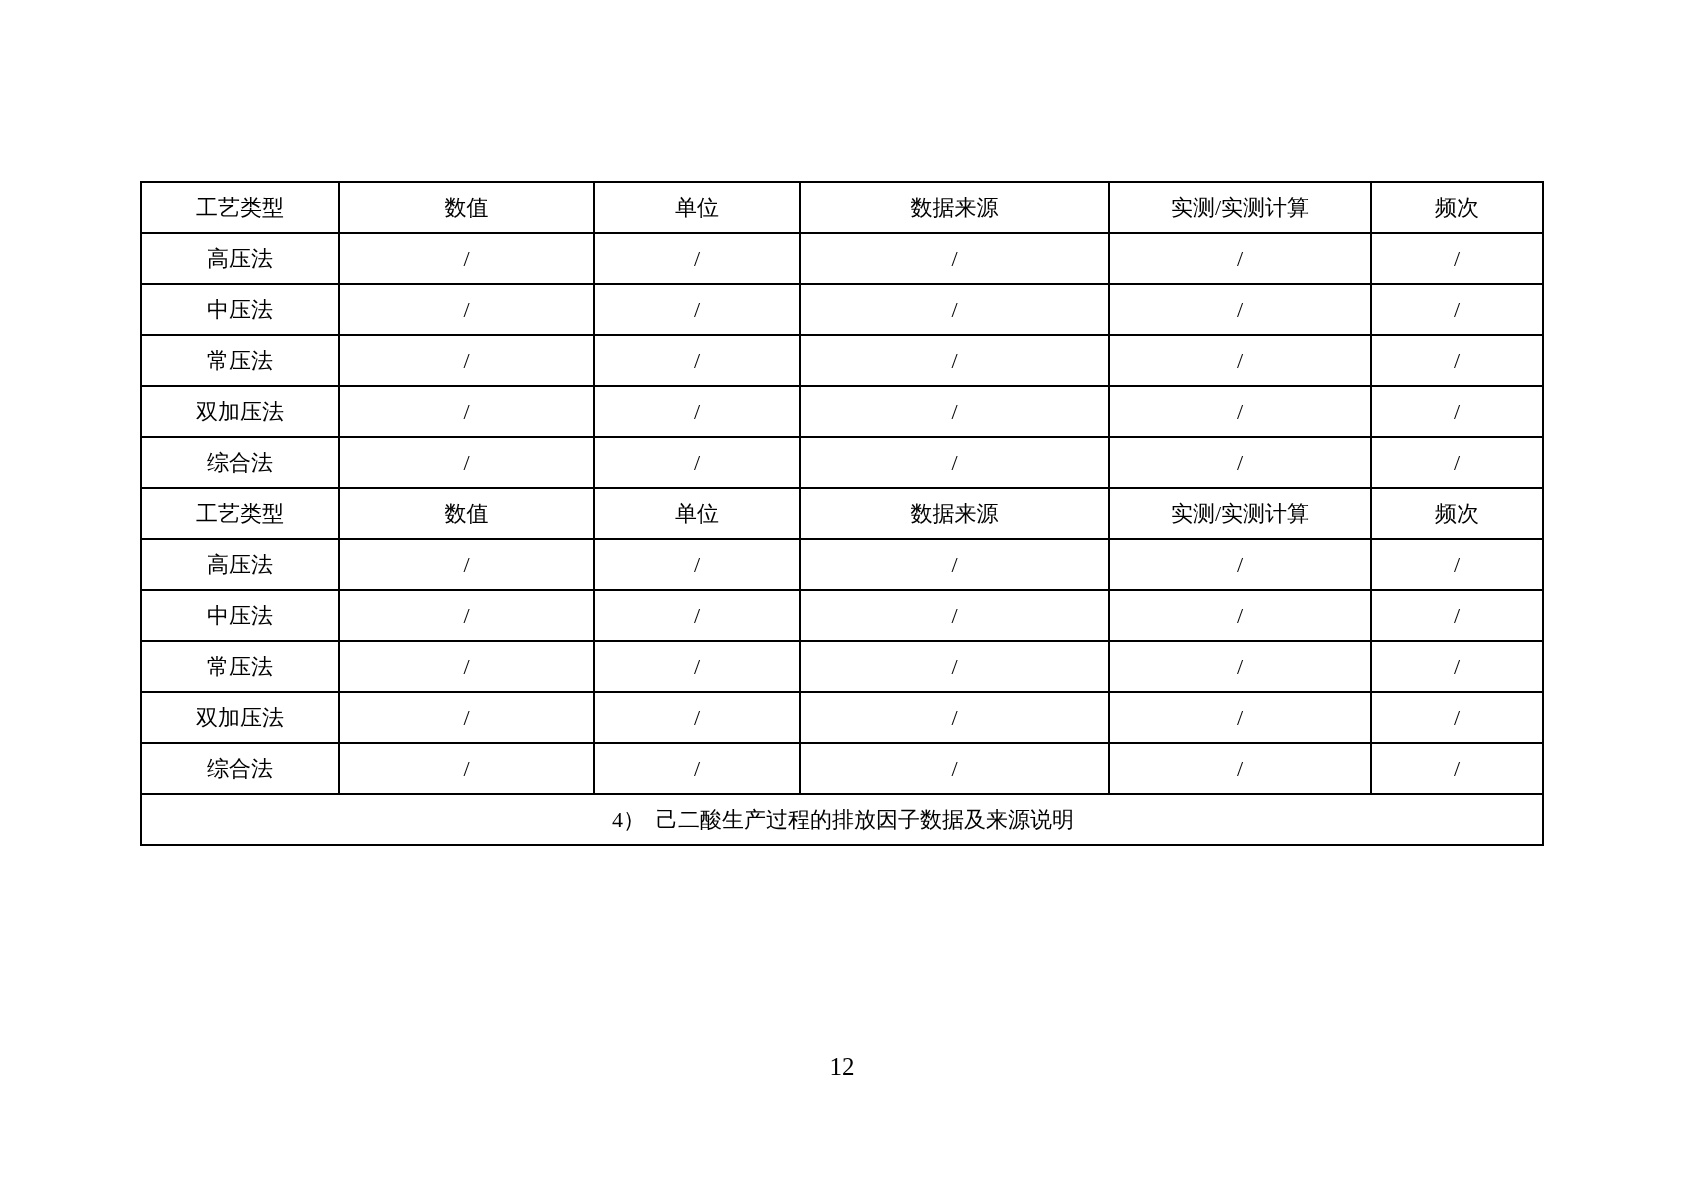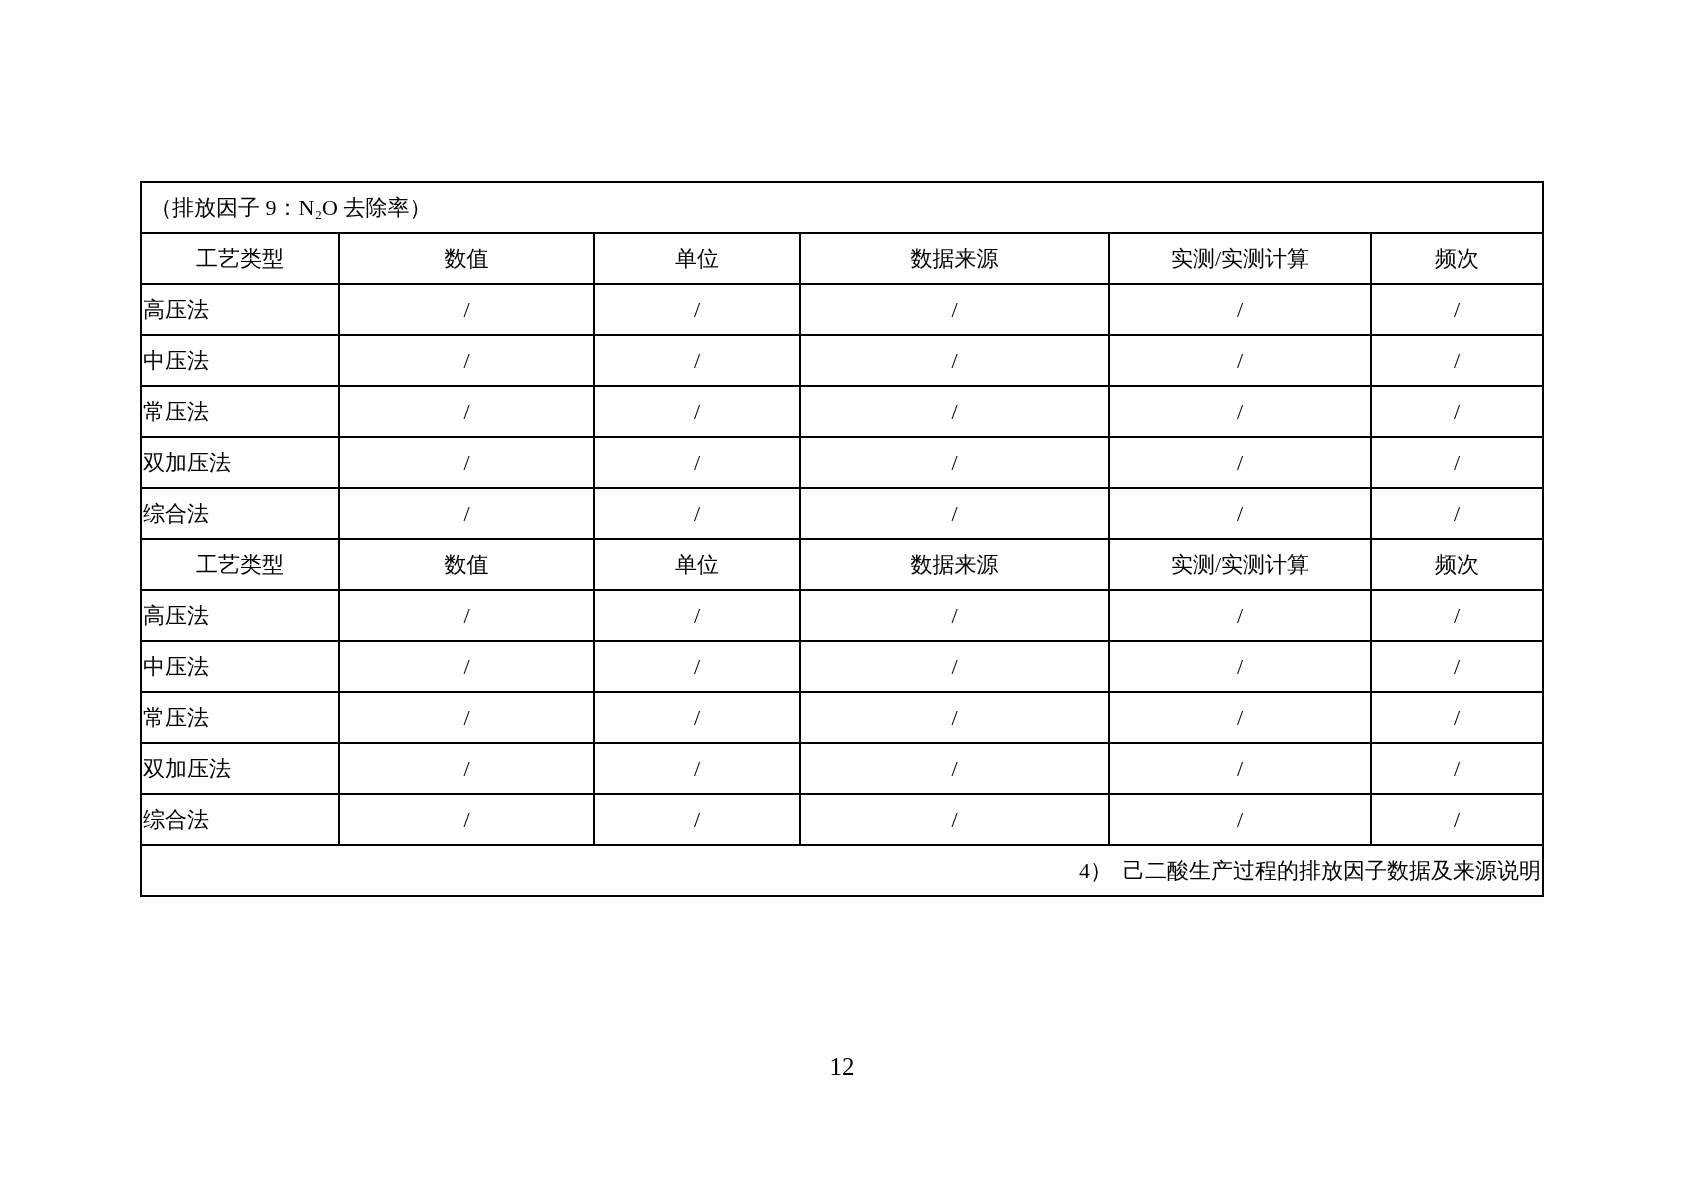--- a/index.html
+++ b/index.html
@@ -32,27 +32,28 @@
   }
   .section-title {
     text-align: left;
     padding-left: 8px;
     white-space: pre;
   }
   .header-cell {
     text-align: center;
   }
   .label-cell {
+    text-align: center;
     margin-top: 13px;
   }
   .value-cell {
     text-align: center;
   }
   .footer-note {
-    text-align: right;
+    text-align: center;
     padding-left: 3px;
     white-space: pre;
     margin-left: 38px;
   }
   .page-number {
     position: absolute;
     top: 1053px;
     left: 0;
     width: 100%;
     text-align: center;
@@ -66,23 +67,20 @@
   <table class="doc-table">
     <colgroup>
       <col style="width:198px">
       <col style="width:255px">
       <col style="width:206px">
       <col style="width:309px">
       <col style="width:262px">
       <col style="width:172px">
     </colgroup>
     <tbody id="table-body">
-        <tr>
-          <td class="section-title" colspan="6">（排放因子 9：N₂O 去除率）</td>
-        </tr>
         <tr>
           <td class="header-cell">工艺类型</td>
           <td class="header-cell">数值</td>
           <td class="header-cell">单位</td>
           <td class="header-cell">数据来源</td>
           <td class="header-cell">实测/实测计算</td>
           <td class="header-cell">频次</td>
         </tr>
         <tr>
           <td class="label-cell">高压法</td>

